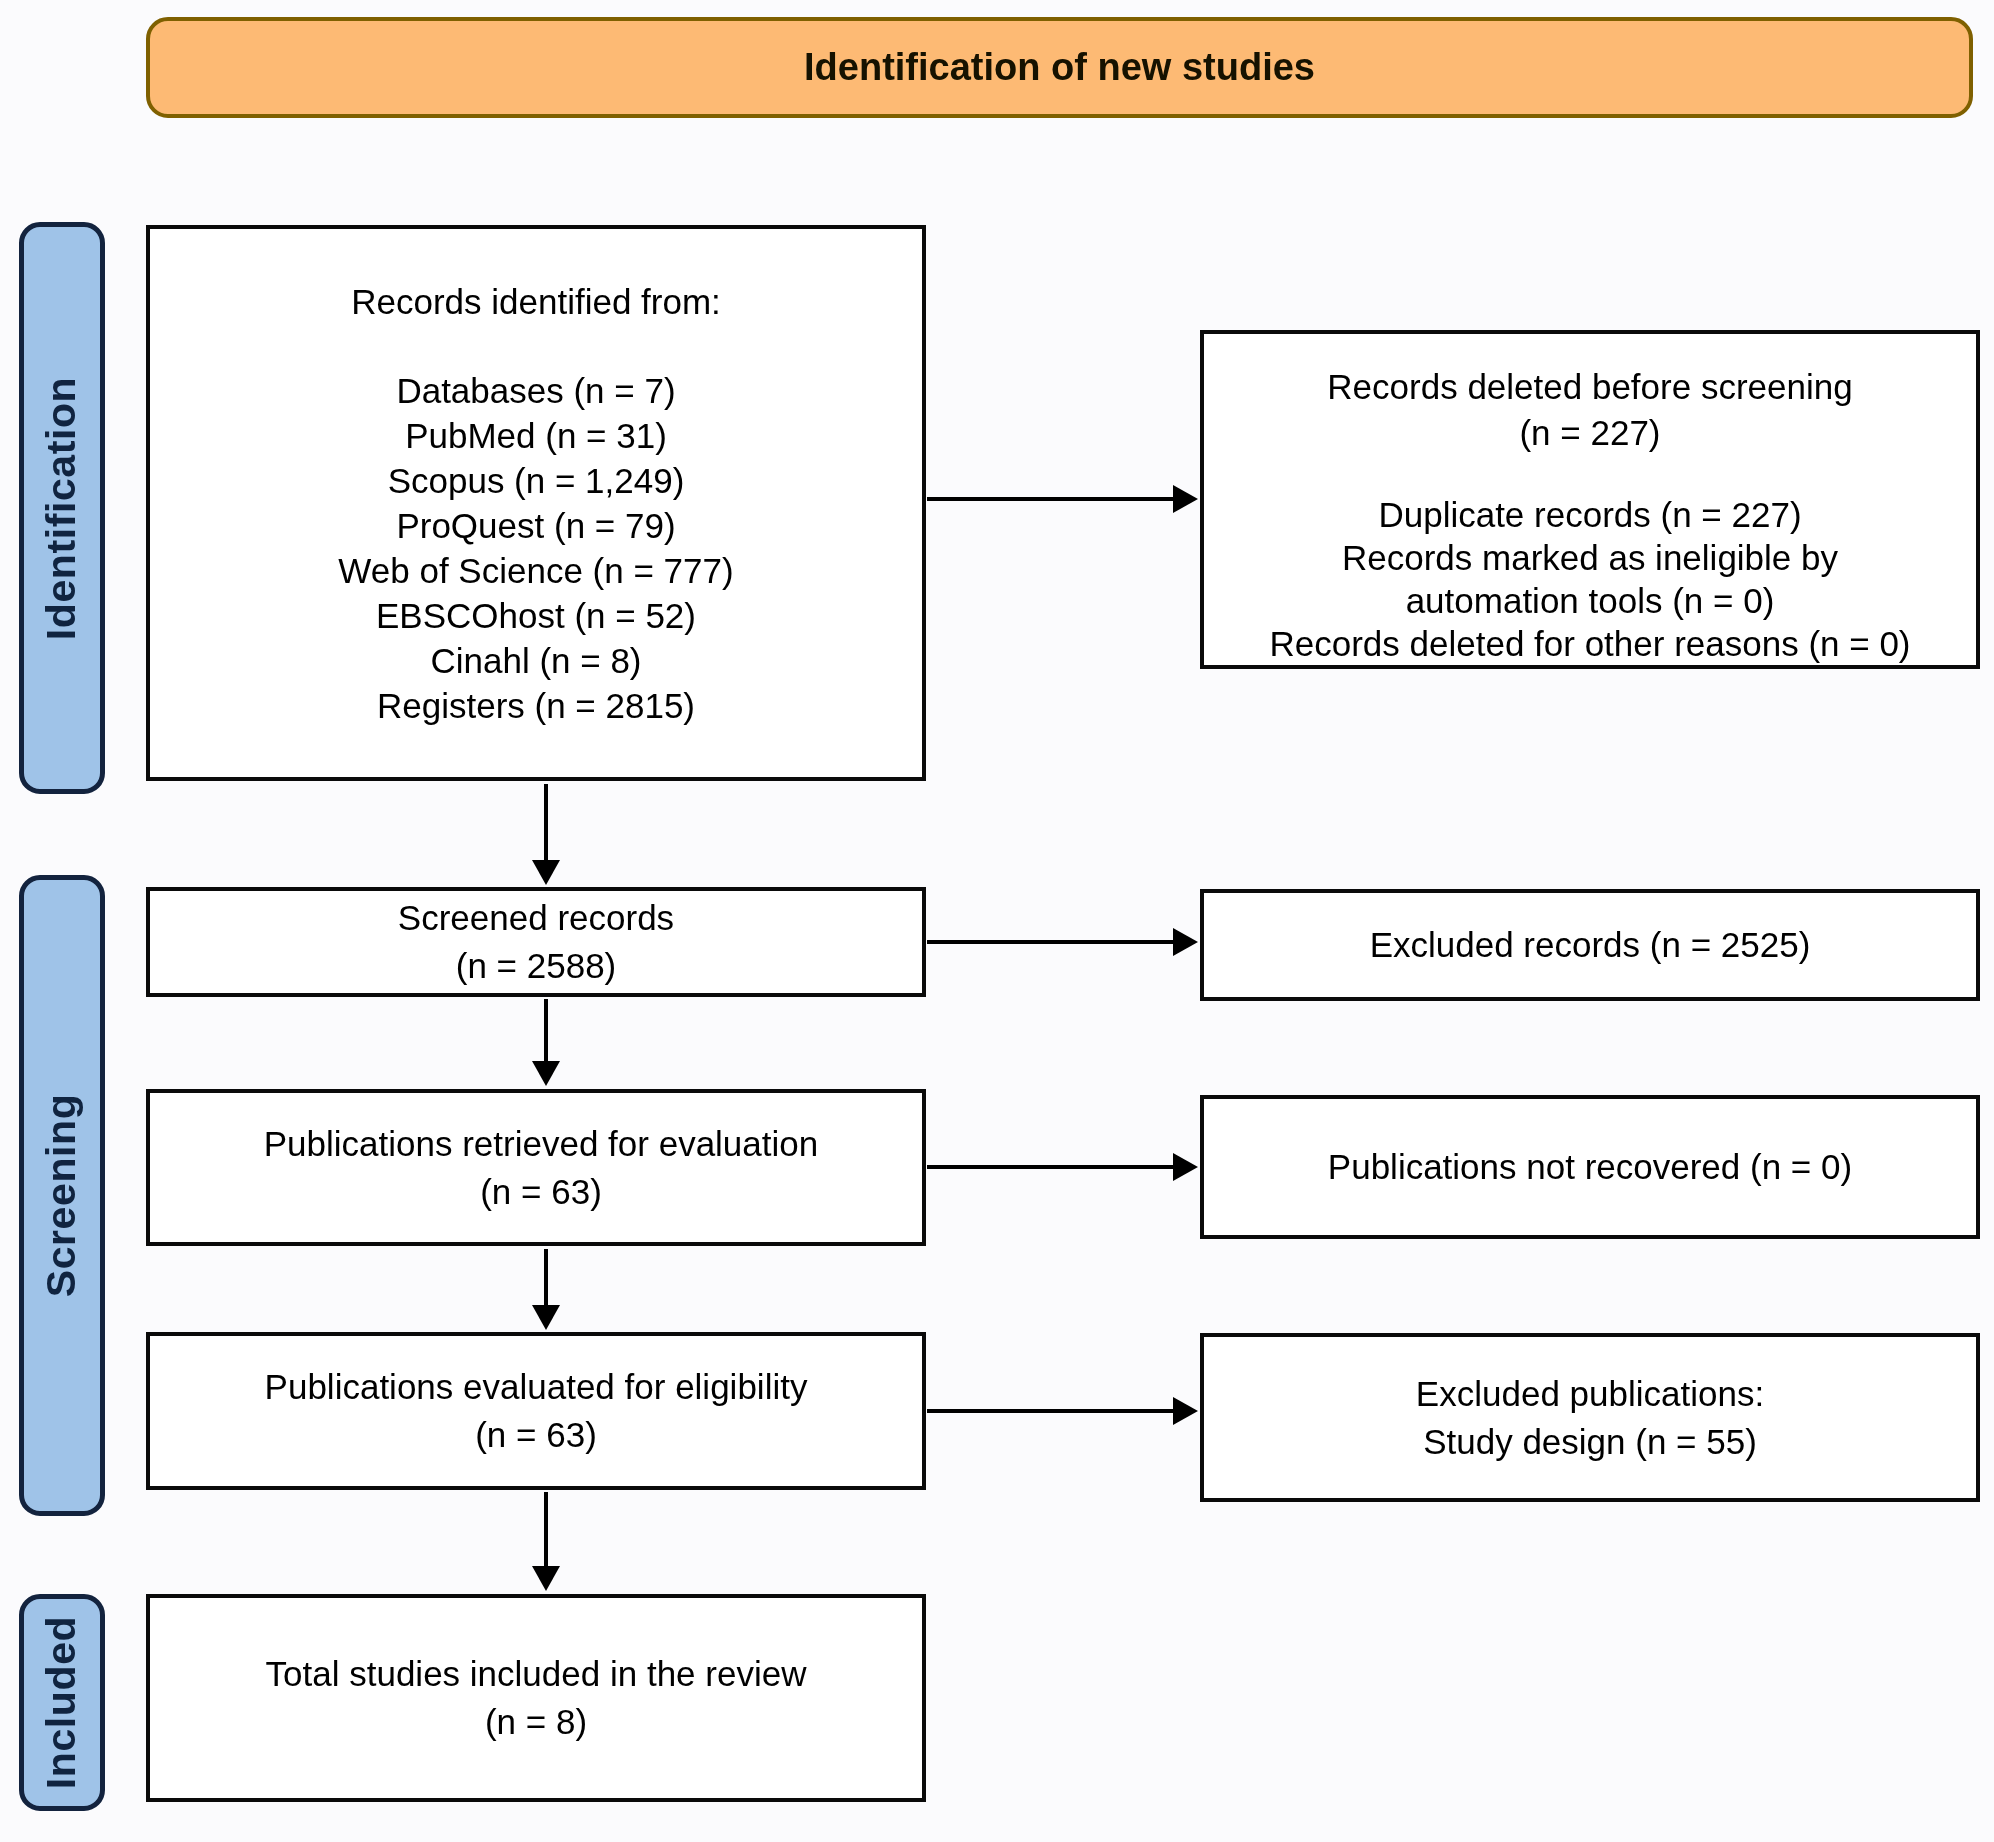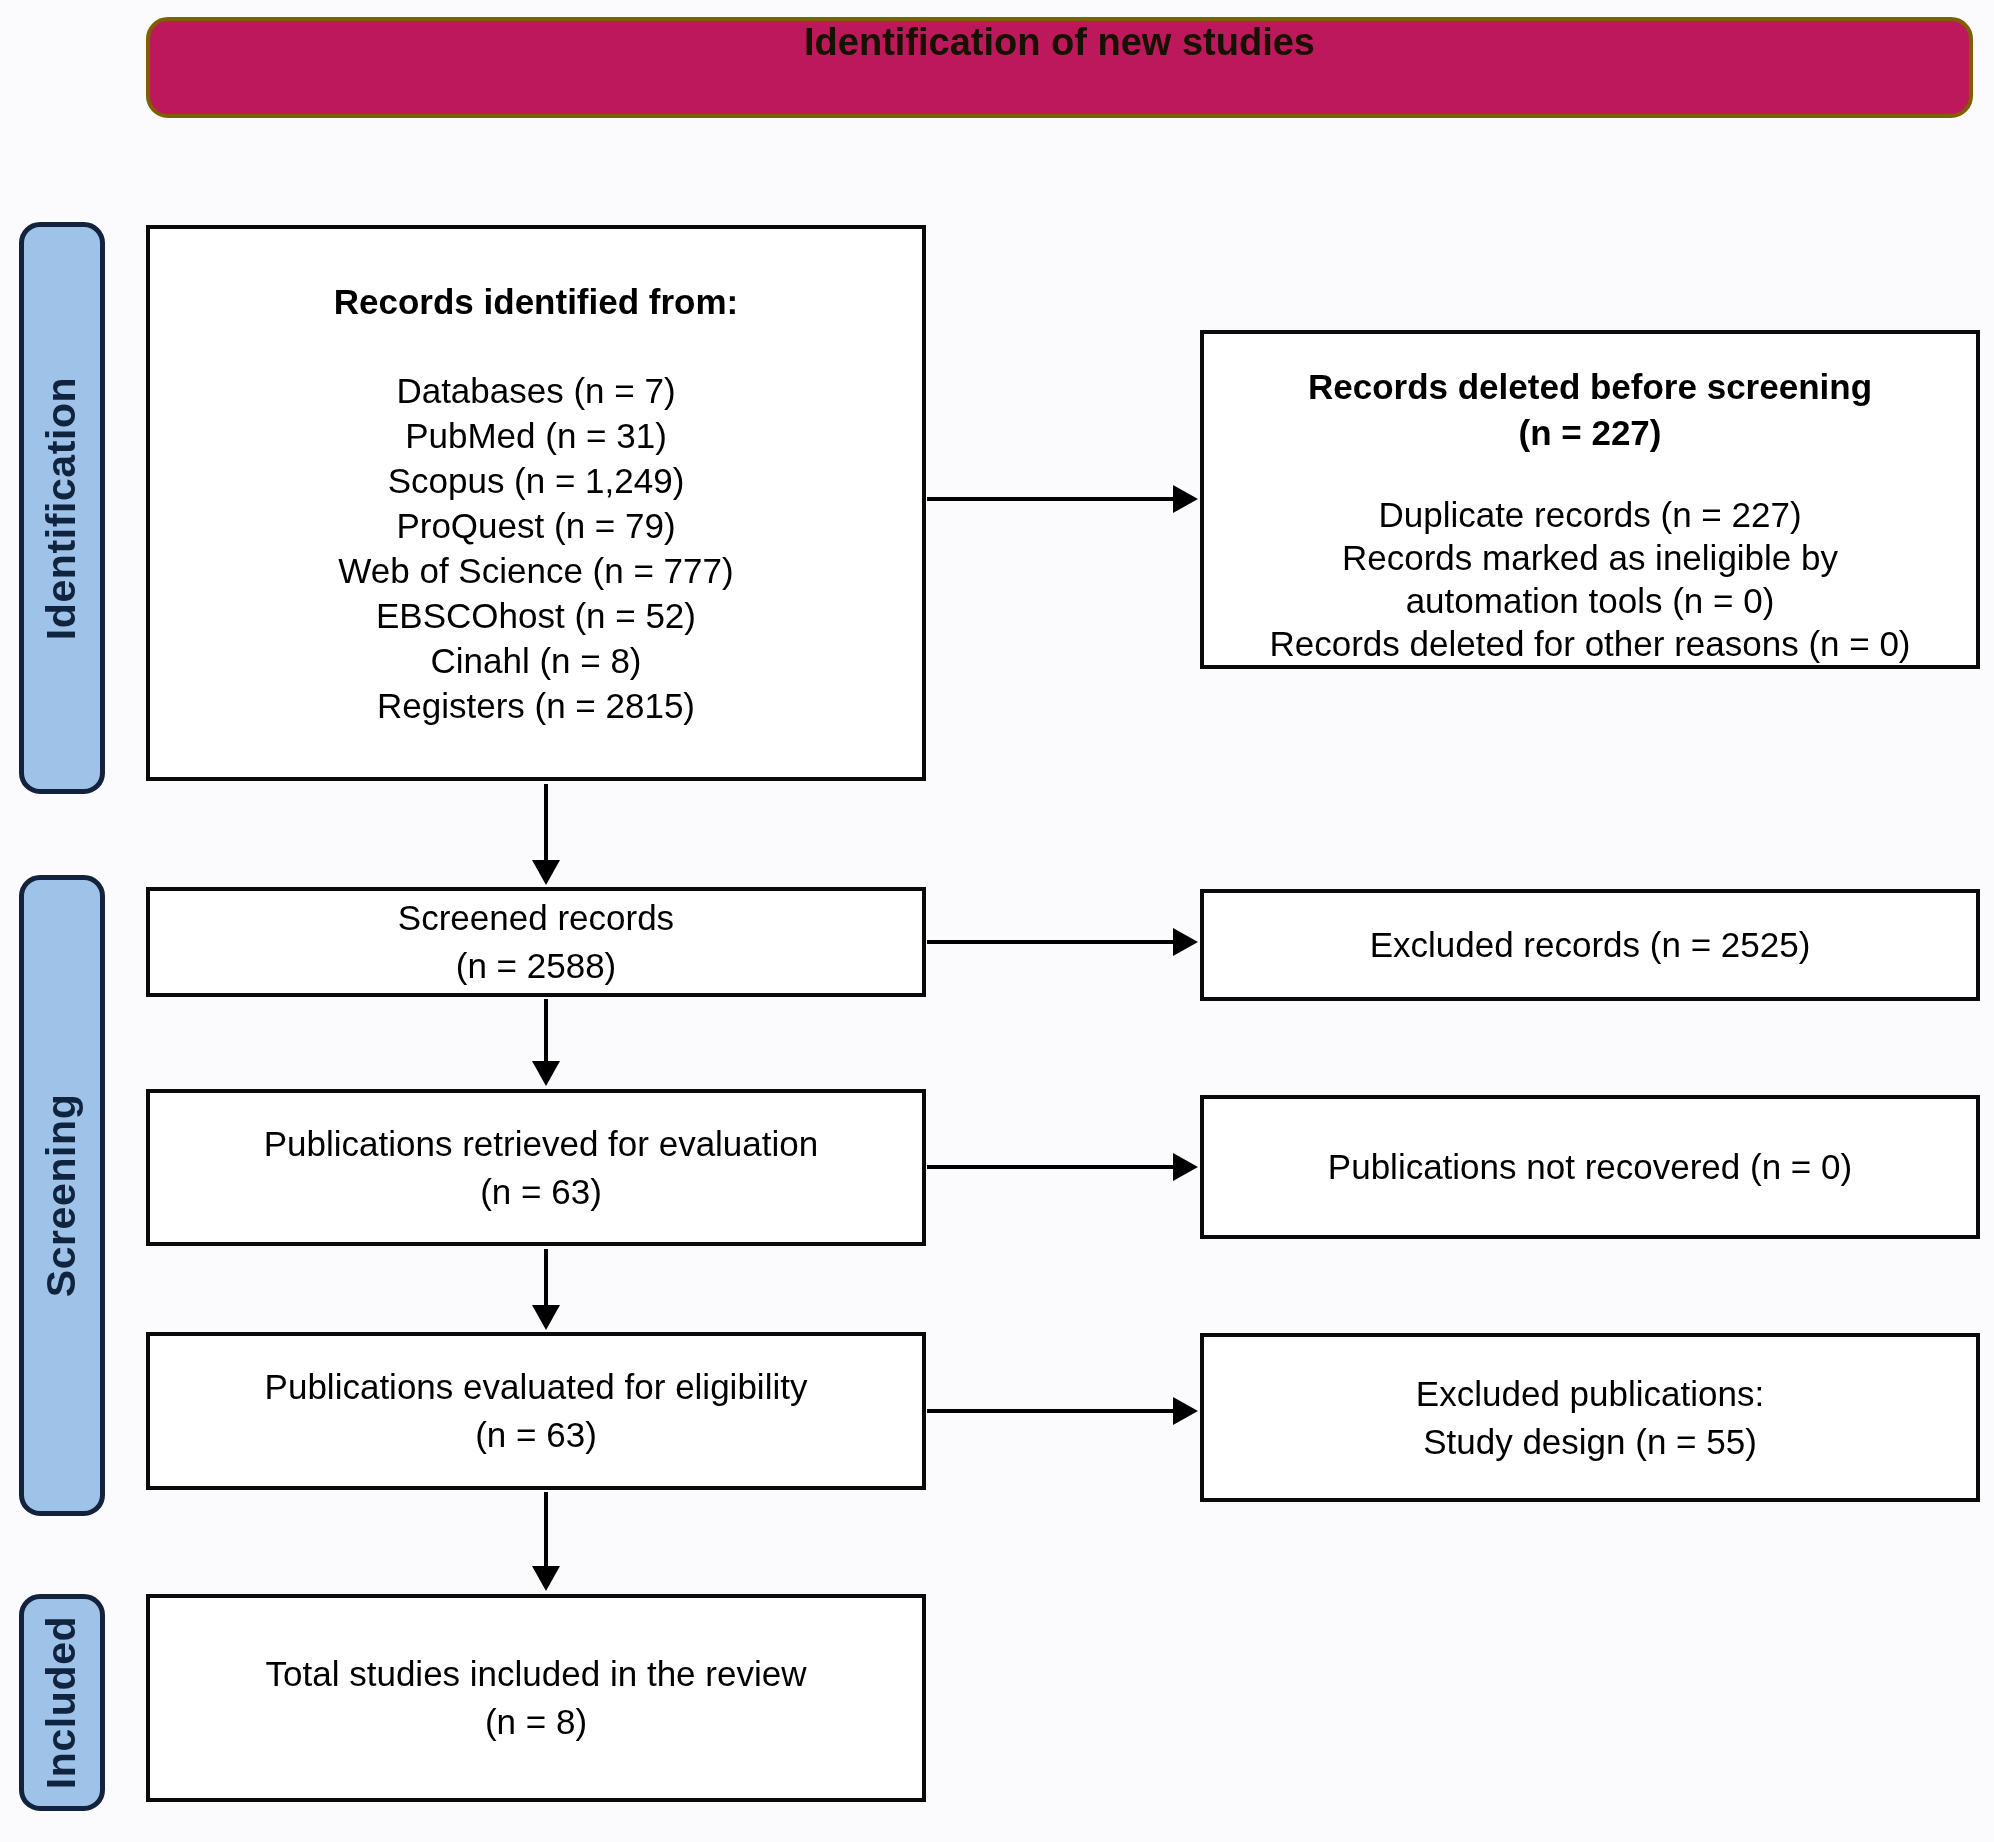--- a/index.html
+++ b/index.html
@@ -8,24 +8,24 @@
     background:#FBFBFD;
     font-family:"Liberation Sans", sans-serif;
     position:relative;
     color:#000;
   }
   .abs { position:absolute; box-sizing:border-box; }
 
   
   .header-bar {
     left:146px; top:17px; width:1827px; height:101px;
-    background:#be185d;
+    background:#fdba74;
     border:4.3px solid #7F6000;
     border-radius:22px;
-    display:flex; align-items:flex-start; justify-content:center;
+    display:flex; align-items:center; justify-content:center;
     font-weight:bold; font-size:38px; color:#161200;
   }
 
   
   .stage {
     left:18.5px; width:86px;
     background:#9FC3E8;
     border:5.5px solid #13233E;
     border-radius:21px;
     display:flex; align-items:center; justify-content:center;
@@ -43,21 +43,21 @@
 
   
   .whitebox {
     background:#FFFFFF;
     border:4.3px solid #0A0A0A;
     display:flex; flex-direction:column;
     align-items:center; justify-content:center;
     text-align:center;
   }
   .whitebox .ln    { font-size:35px; line-height:48px; }
-  .whitebox .title { font-weight:bold; font-size:35px; line-height:47px; }
+  .whitebox .title { font-weight:normal; font-size:35px; line-height:47px; }
   .spacer          { height:37px; }
 
   .leftcol  { left:146px;  width:780px; }
   .rightcol { left:1200px; width:780px; }
 
   #box-identified  { top:225px;  height:556px; }
   #box-identified .ln { line-height:45px; }
   #box-identified .spacer { height:43px; }
   #box-screened    { top:887px; height:110px; }
   #box-retrieved   { top:1089px; height:157px;padding-left:10px; }

